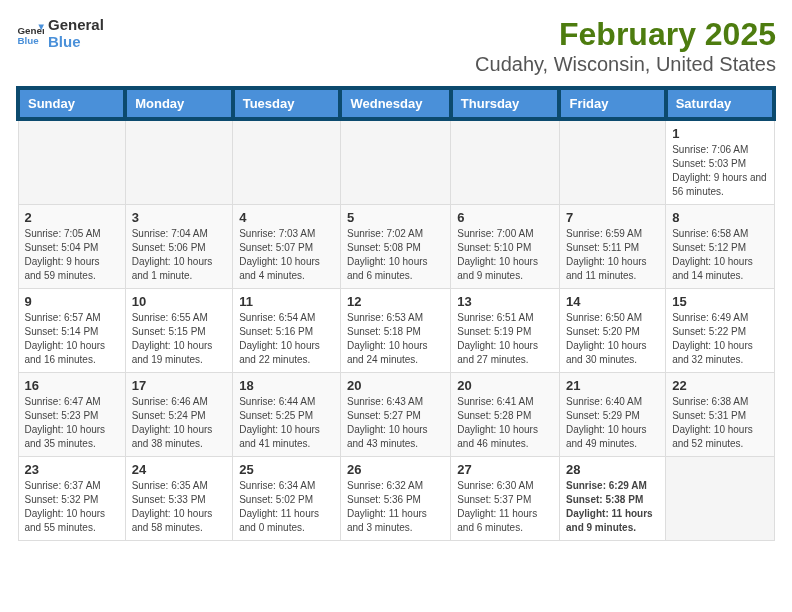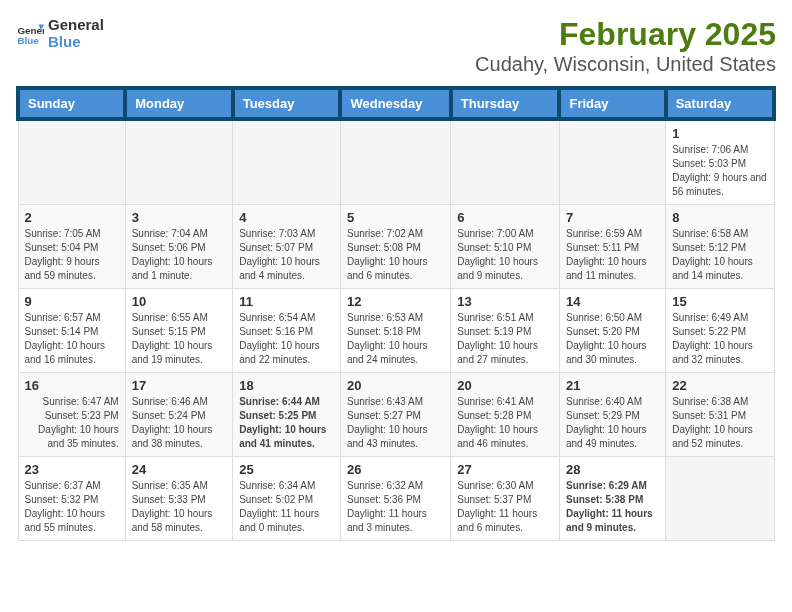--- a/index.html
+++ b/index.html
@@ -212,33 +212,33 @@
         <td>
           <span class="day-number">15</span>
           <div class="day-info" style="white-space: pre-line;">Sunrise: 6:49 AM
 Sunset: 5:22 PM
 Daylight: 10 hours and 32 minutes.</div>
         </td>
       </tr>
       <tr class="row-alt">
         <td>
           <span class="day-number">16</span>
-          <div class="day-info" style="white-space: pre-line; text-align: right;">Sunrise: 6:47 AM
+          <div class="day-info" style="white-space: pre-line;">Sunrise: 6:47 AM
 Sunset: 5:23 PM
 Daylight: 10 hours and 35 minutes.</div>
         </td>
         <td>
           <span class="day-number">17</span>
           <div class="day-info" style="white-space: pre-line;">Sunrise: 6:46 AM
 Sunset: 5:24 PM
 Daylight: 10 hours and 38 minutes.</div>
         </td>
         <td>
           <span class="day-number">18</span>
-          <div class="day-info" style="white-space: pre-line; font-weight: bold;">Sunrise: 6:44 AM
+          <div class="day-info" style="white-space: pre-line;">Sunrise: 6:44 AM
 Sunset: 5:25 PM
 Daylight: 10 hours and 41 minutes.</div>
         </td>
         <td>
           <span class="day-number">20</span>
           <div class="day-info" style="white-space: pre-line;">Sunrise: 6:43 AM
 Sunset: 5:27 PM
 Daylight: 10 hours and 43 minutes.</div>
         </td>
         <td>

